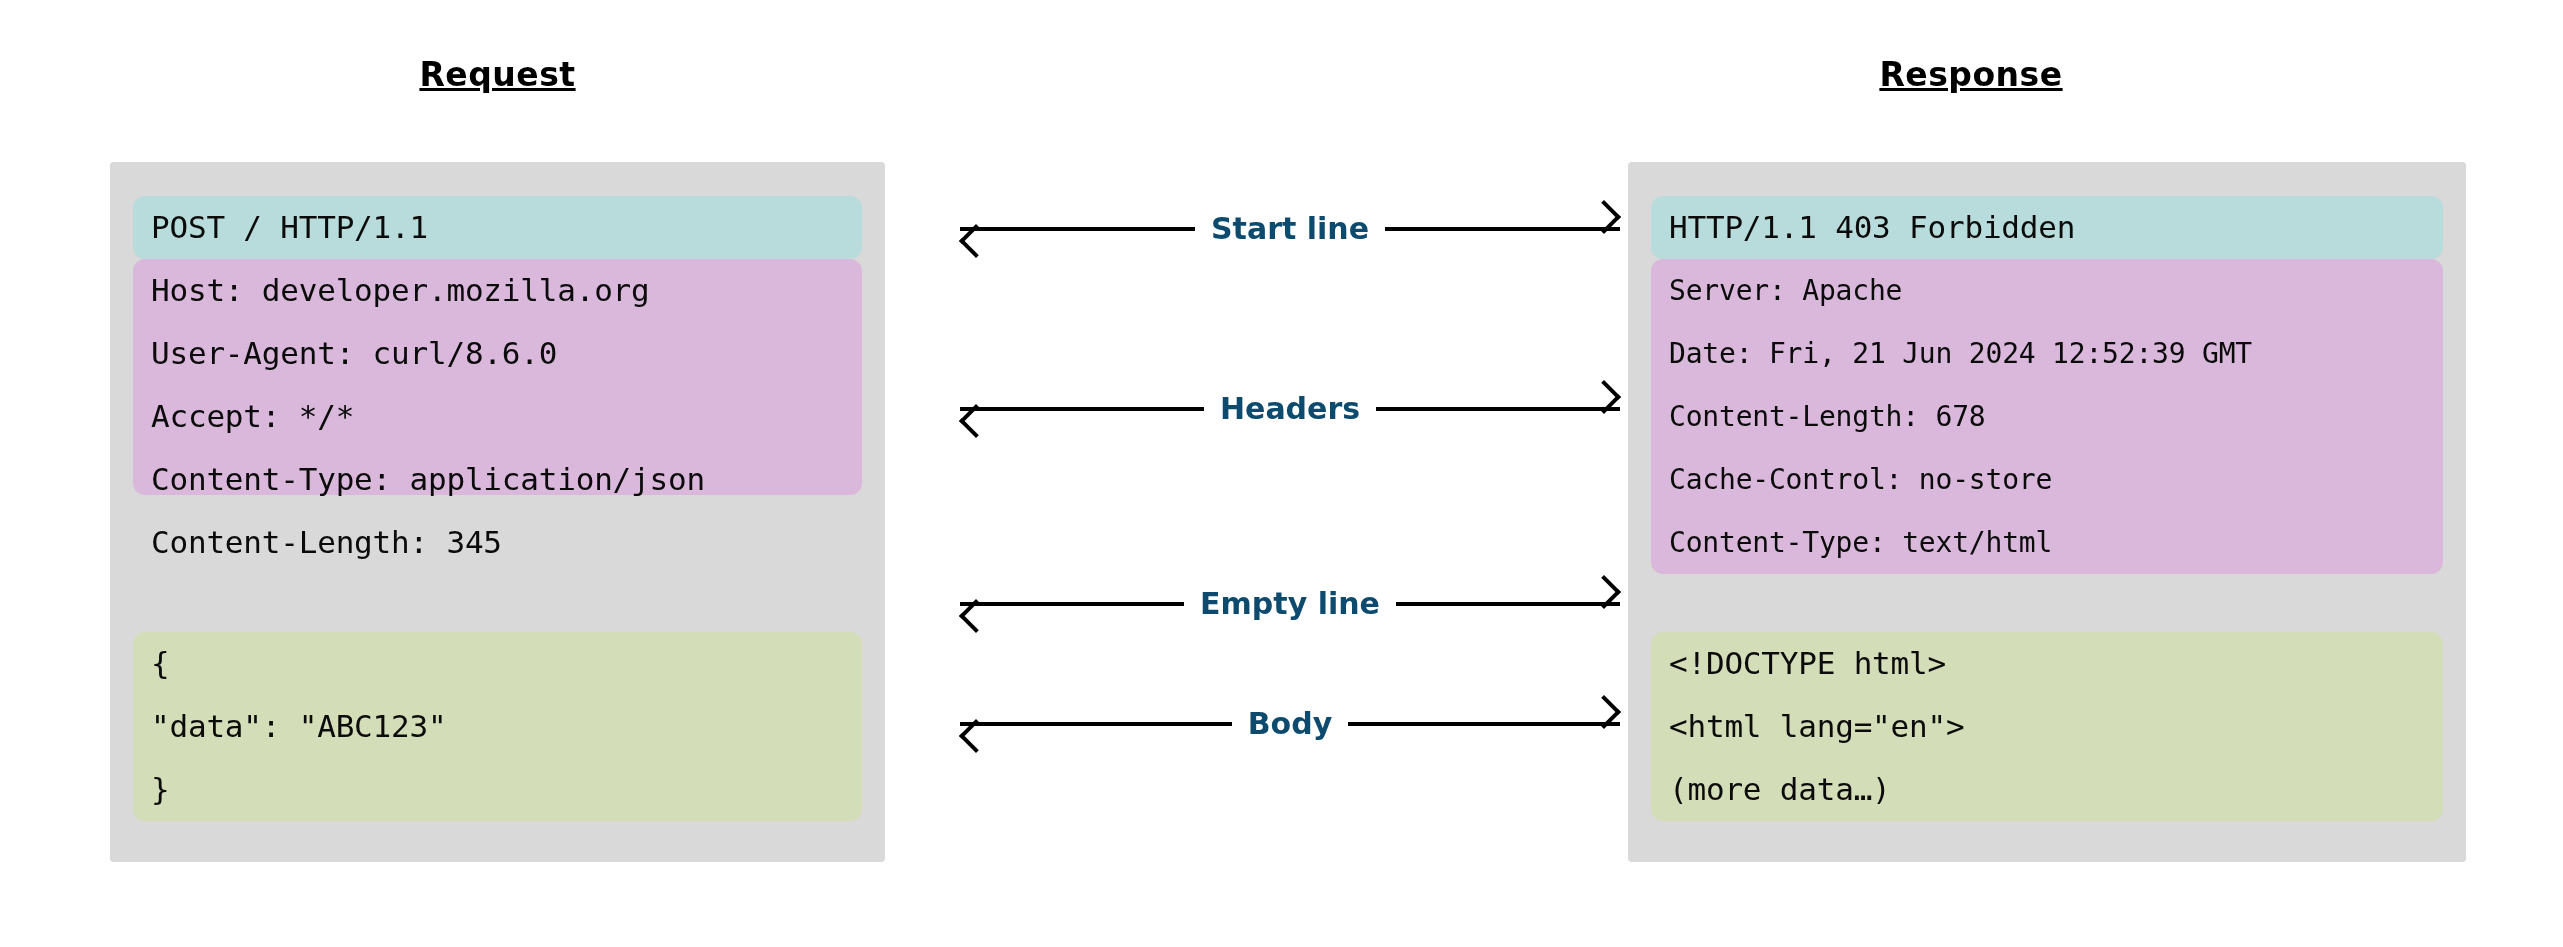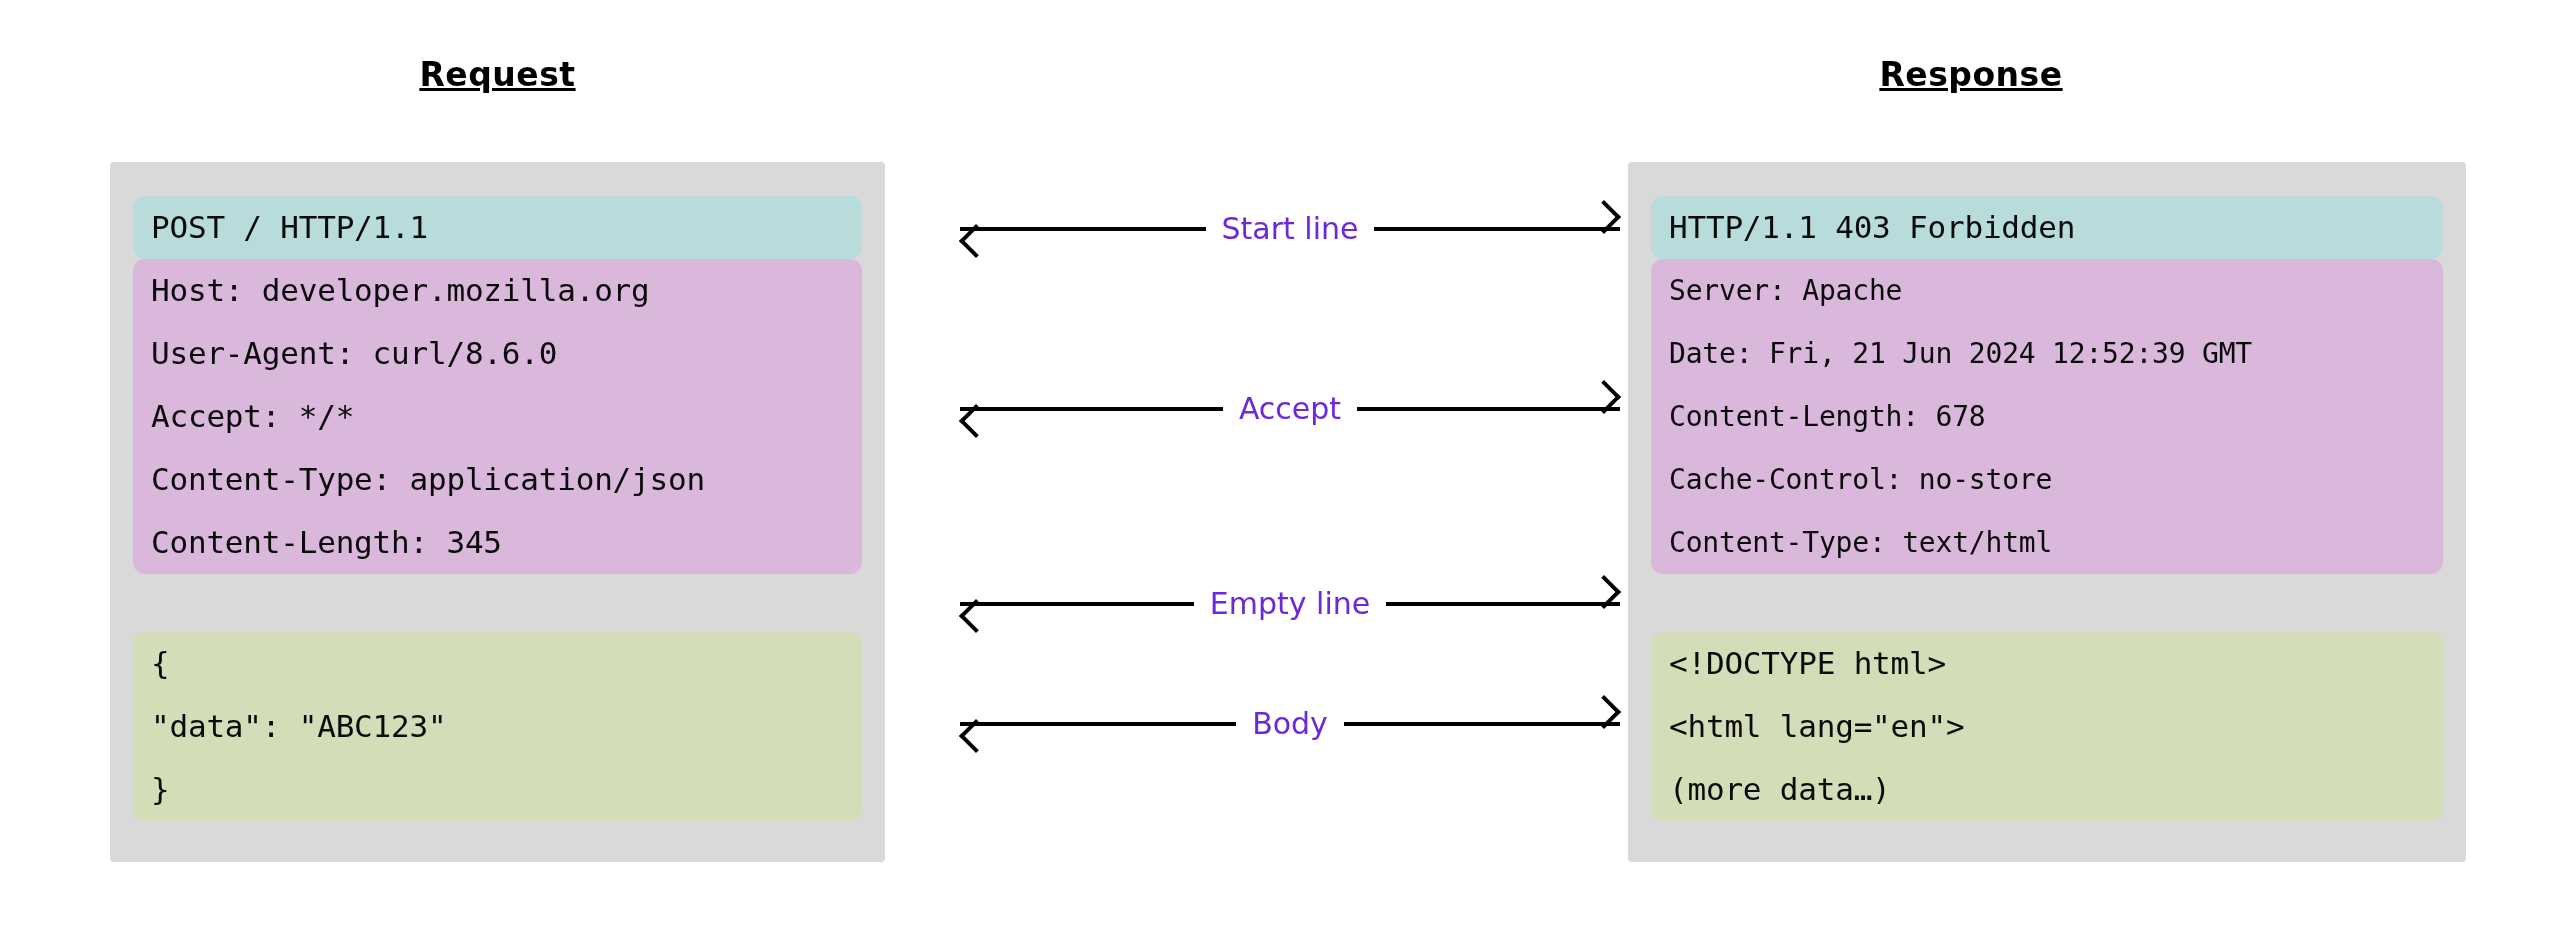--- a/index.html
+++ b/index.html
@@ -68,21 +68,21 @@
     font-size: 31px;
     line-height: 63px;
     color: #0b0b0b;
     white-space: pre;
     padding-left: 18px;
     letter-spacing: -0.2px;
   }
 
   
   #req-startline { top: 34px;  height: 63px; }
-  #req-headers   { top: 97px;  height: 315px; }
+  #req-headers   { top: 97px;  height: 236px; }
   #req-body      { top: 470px; height: 189px; }
 
   
   #res-startline { top: 34px;  height: 63px; }
   #res-headers   { top: 97px;  height: 315px; }
   #res-body      { top: 470px; height: 189px; }
 
   #res-headers .line { font-size: 28px; }
 
   
@@ -95,23 +95,23 @@
     align-items: center;
     justify-content: center;
   }
   #row-startline { top: 205px; }
   #row-headers   { top: 385px; }
   #row-empty     { top: 580px; }
   #row-body      { top: 700px; }
 
   .arrow-label {
     font-family: "DejaVu Sans", sans-serif;
-    font-weight: normal;
+    font-weight: bold;
     font-size: 30px;
-    color: #6d28d9;
+    color: #0c4a6e;
     white-space: nowrap;
     padding: 0 16px;
     line-height: 1;
   }
 
   .arrow-line {
     position: relative;
     flex: 1 1 auto;
     height: 4px;
     background: #000;
@@ -195,21 +195,21 @@
   </div>
 
   <div class="arrow-row" id="row-startline">
     <span class="arrow-line left"></span>
     <span class="arrow-label">Start line</span>
     <span class="arrow-line right"></span>
   </div>
 
   <div class="arrow-row" id="row-headers">
     <span class="arrow-line left"></span>
-    <span class="arrow-label">Accept</span>
+    <span class="arrow-label">Headers</span>
     <span class="arrow-line right"></span>
   </div>
 
   <div class="arrow-row" id="row-empty">
     <span class="arrow-line left"></span>
     <span class="arrow-label">Empty line</span>
     <span class="arrow-line right"></span>
   </div>
 
   <div class="arrow-row" id="row-body">

